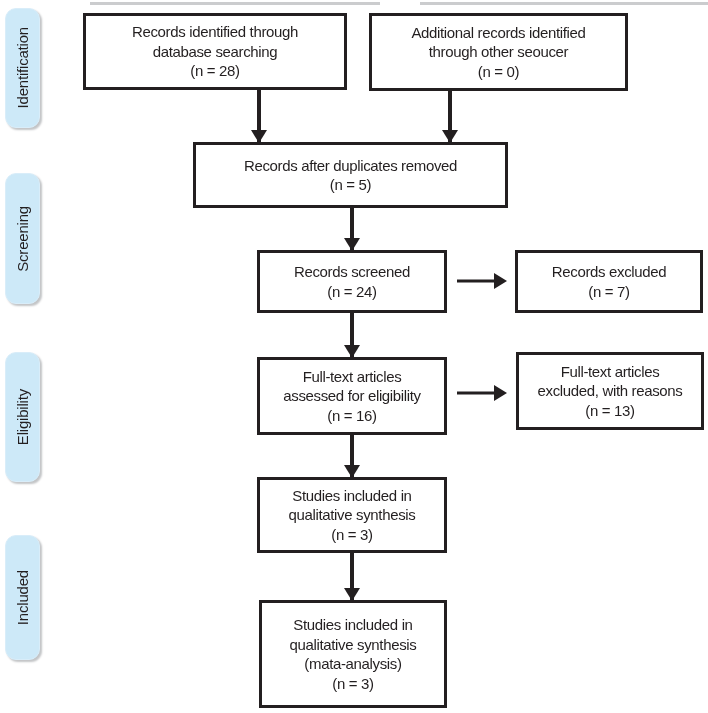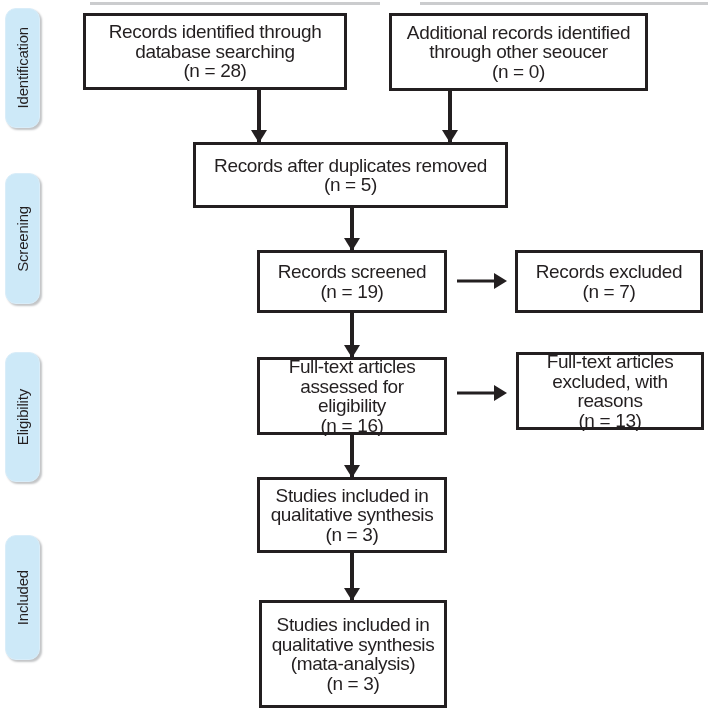--- a/index.html
+++ b/index.html
@@ -54,28 +54,28 @@
     box-sizing: border-box;
     background: #ffffff;
     border: 3px solid var(--box-border, #231f20);
     display: flex;
     align-items: center;
     justify-content: center;
   }
   .node .node-text {
     white-space: pre-line;
     text-align: center;
-    font-size: 19px;
+    font-size: 15px;
     line-height: 19.5px;
     letter-spacing: -0.35px;
     color: var(--text, #231f20);
     padding: 2px 4px;
   }
   #node-identified    { left: 83px;  top: 13px;  width: 264px; height: 77px; }
-  #node-additional    { left: 389px; top: 13px;  width: 259px; height: 78px; }
+  #node-additional    { left: 369px; top: 13px;  width: 259px; height: 78px; }
   #node-duplicates    { left: 193px; top: 142px; width: 315px; height: 66px; }
   #node-screened      { left: 257px; top: 250px; width: 190px; height: 63px; }
   #node-excluded      { left: 515px; top: 250px; width: 188px; height: 63px; }
   #node-fulltext      { left: 257px; top: 357px; width: 190px; height: 78px; }
   #node-ft-excluded   { left: 516px; top: 352px; width: 188px; height: 78px; }
   #node-qualitative   { left: 257px; top: 477px; width: 190px; height: 76px; }
   #node-meta          { left: 259px; top: 600px; width: 188px; height: 108px; }
 
   
   .varrow {
@@ -158,21 +158,21 @@
     <div class="node-text">Additional records identified
 through other seoucer
 (n = 0)</div>
   </div>
   <div class="node" id="node-duplicates">
     <div class="node-text">Records after duplicates removed
 (n = 5)</div>
   </div>
   <div class="node" id="node-screened">
     <div class="node-text">Records screened
-(n = 19)</div>
+(n = 24)</div>
   </div>
   <div class="node" id="node-excluded">
     <div class="node-text">Records excluded
 (n = 7)</div>
   </div>
   <div class="node" id="node-fulltext">
     <div class="node-text">Full-text articles
 assessed for eligibility
 (n = 16)</div>
   </div>

